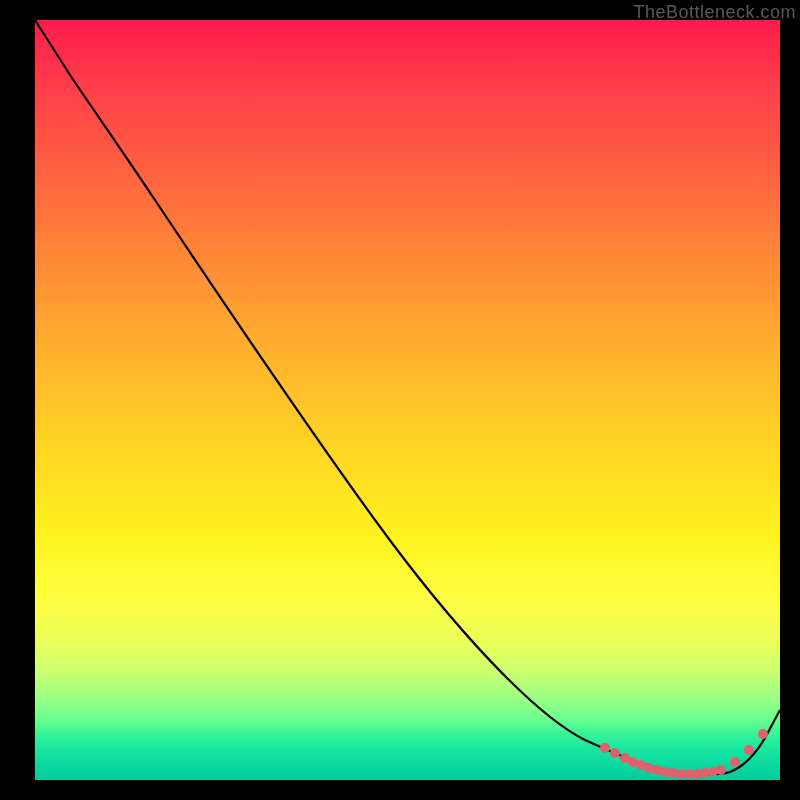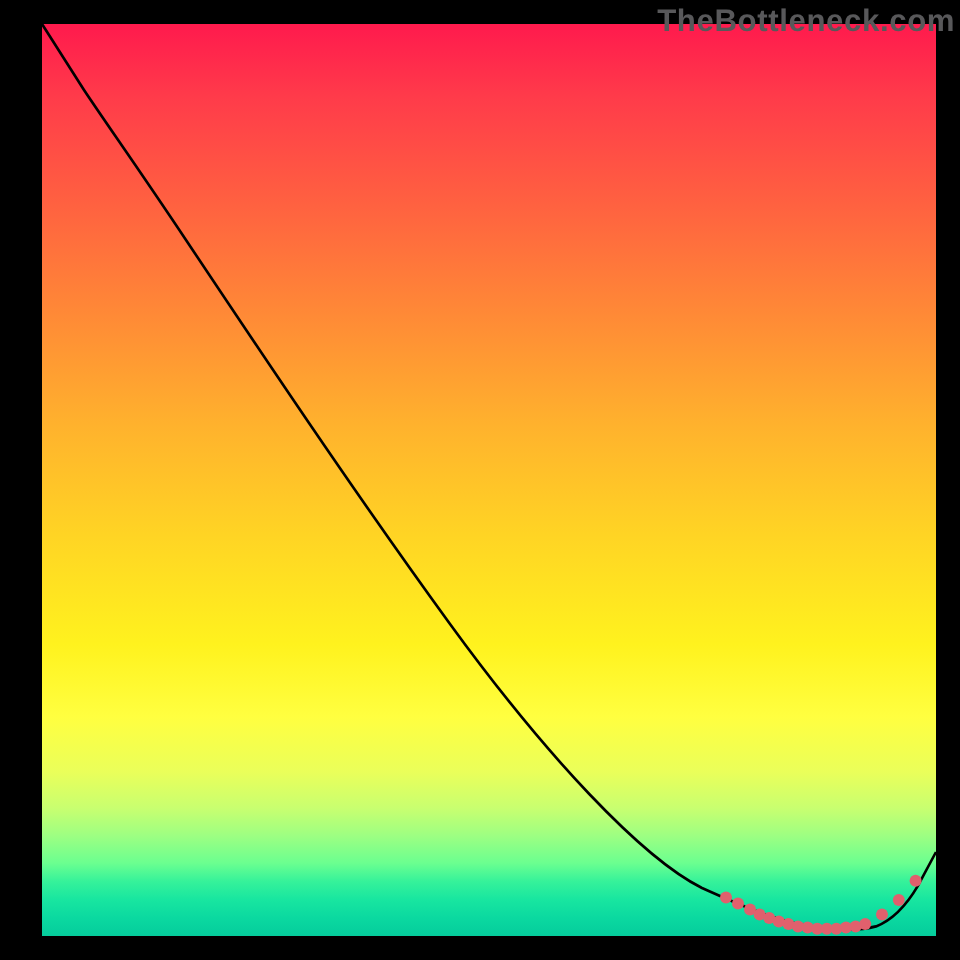--- a/index.html
+++ b/index.html
@@ -17,21 +17,21 @@
           #eaff5a 82%,
           #c8ff70 86%,
           #9dff82 89%,
           #6bff90 92%,
           #36f29a 94%,
           #18e6a0 96%,
           #0bd9a0 98%,
           #05cc9c 100%);
         }
   .watermark{position:absolute;right:4px;top:2px;font-family:Arial,Helvetica,sans-serif;
-             font-size:26px;color:#58585a;letter-spacing:0.5px;font-weight:bold;}
+             font-size:18px;color:#58585a;letter-spacing:0.5px;}
   svg.curve{position:absolute;left:35px;top:20px;width:745px;height:760px;overflow:visible;}
   svg.curve path{fill:none;stroke:#000;stroke-width:2.2;}
   svg.curve circle{fill:#e0606d;}
 </style>
 </head>
 <body>
 
 <div class="frame">
   <div class="plot"></div>
 

